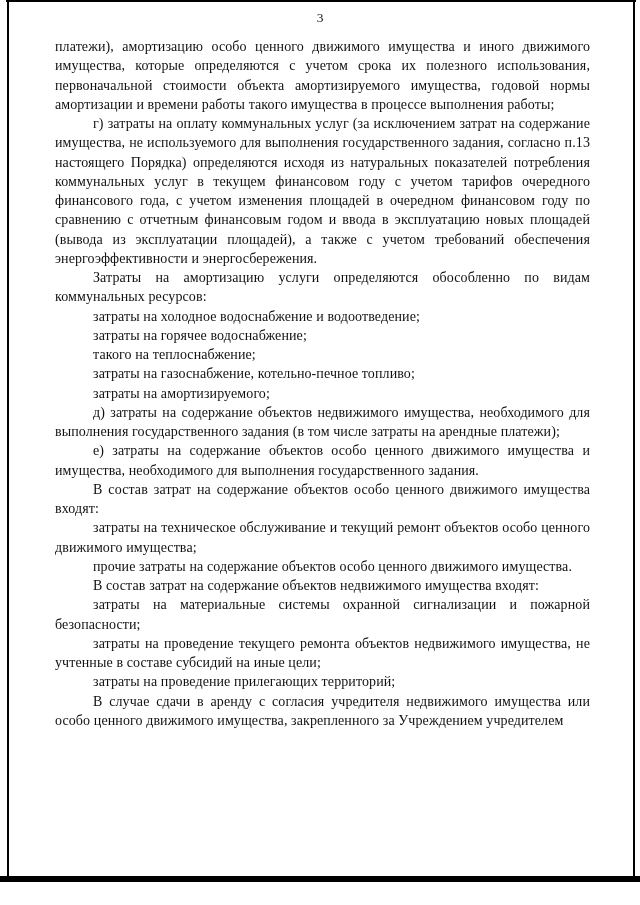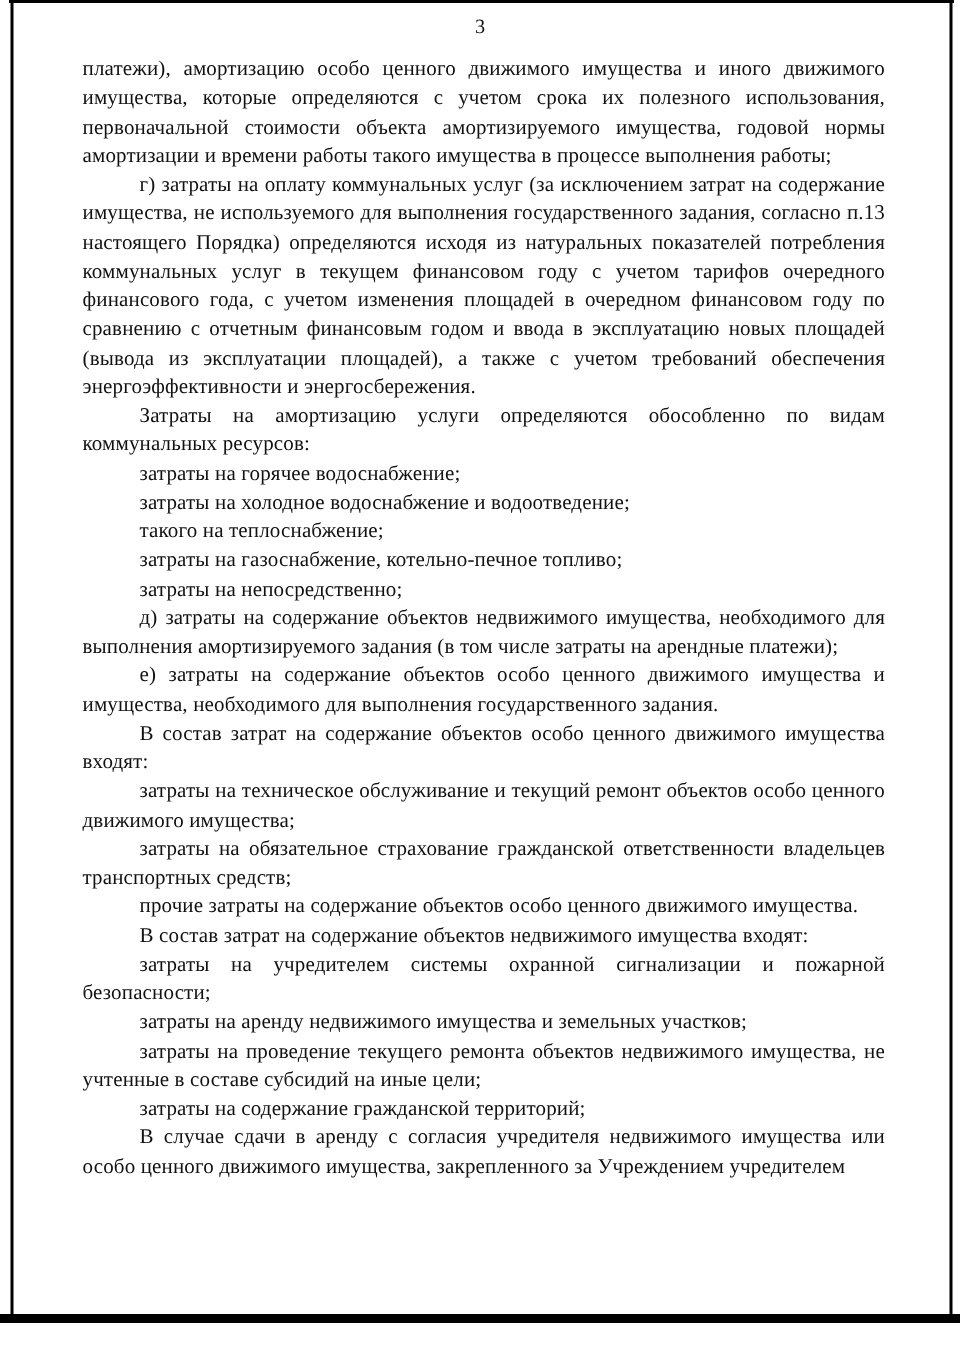--- a/index.html
+++ b/index.html
@@ -60,31 +60,29 @@
   <div class="edge edge-left"></div>
   <div class="edge edge-right"></div>
   <div class="edge edge-bottom"></div>
 
   <div class="pagenum">3</div>
 
   <div class="text">
     <p class="cont">платежи), амортизацию особо ценного движимого имущества и иного движимого имущества, которые определяются с учетом срока их полезного использования, первоначальной стоимости объекта амортизируемого имущества, годовой нормы амортизации и времени работы такого имущества в процессе выполнения работы;</p>
     <p>г) затраты на оплату коммунальных услуг (за исключением затрат на содержание имущества, не используемого для выполнения государственного задания, согласно п.13 настоящего Порядка) определяются исходя из натуральных показателей потребления коммунальных услуг в текущем финансовом году с учетом тарифов очередного финансового года, с учетом изменения площадей в очередном финансовом году по сравнению с отчетным финансовым годом и ввода в эксплуатацию новых площадей (вывода из эксплуатации площадей), а также с учетом требований обеспечения энергоэффективности и энергосбережения.</p>
     <p>Затраты на амортизацию услуги определяются обособленно по видам коммунальных ресурсов:</p>
+    <p>затраты на холодное водоснабжение и водоотведение;</p>
     <p>затраты на горячее водоснабжение;</p>
-    <p>затраты на холодное водоснабжение и водоотведение;</p>
     <p>такого на теплоснабжение;</p>
     <p>затраты на газоснабжение, котельно-печное топливо;</p>
-    <p>затраты на непосредственно;</p>
-    <p>д) затраты на содержание объектов недвижимого имущества, необходимого для выполнения амортизируемого задания (в том числе затраты на арендные платежи);</p>
+    <p>затраты на амортизируемого;</p>
+    <p>д) затраты на содержание объектов недвижимого имущества, необходимого для выполнения государственного задания (в том числе затраты на арендные платежи);</p>
     <p>е) затраты на содержание  объектов особо ценного движимого имущества и имущества, необходимого для выполнения государственного задания.</p>
     <p>В состав затрат на содержание объектов особо ценного движимого имущества входят:</p>
     <p>затраты на техническое обслуживание и текущий ремонт объектов особо ценного движимого имущества;</p>
-    <p>затраты на обязательное страхование гражданской ответственности владельцев транспортных средств;</p>
     <p>прочие затраты на содержание объектов особо ценного движимого имущества.</p>
     <p>В состав затрат на содержание объектов недвижимого имущества входят:</p>
-    <p>затраты на учредителем системы охранной сигнализации и пожарной безопасности;</p>
-    <p>затраты на аренду недвижимого имущества и земельных участков;</p>
+    <p>затраты на материальные системы охранной сигнализации и пожарной безопасности;</p>
     <p>затраты на проведение текущего ремонта объектов недвижимого имущества, не учтенные в составе субсидий на иные цели;</p>
-    <p>затраты на содержание гражданской территорий;</p>
+    <p>затраты на проведение прилегающих территорий;</p>
     <p>В случае сдачи в аренду с согласия учредителя недвижимого имущества или особо ценного движимого имущества, закрепленного за Учреждением учредителем</p>
   </div>
 </div>
 
 </body></html>

